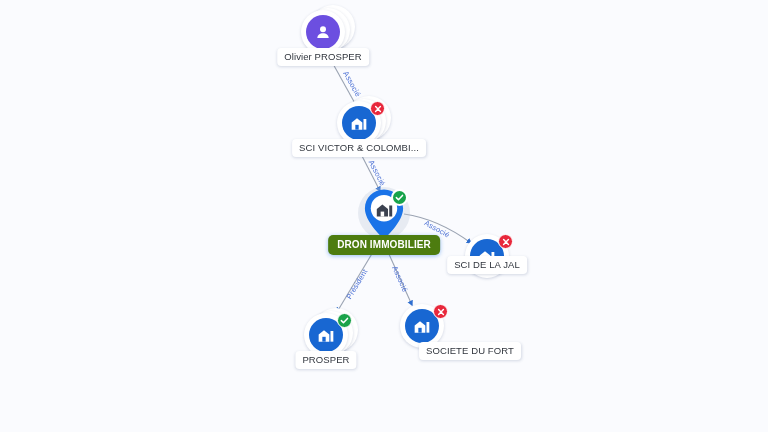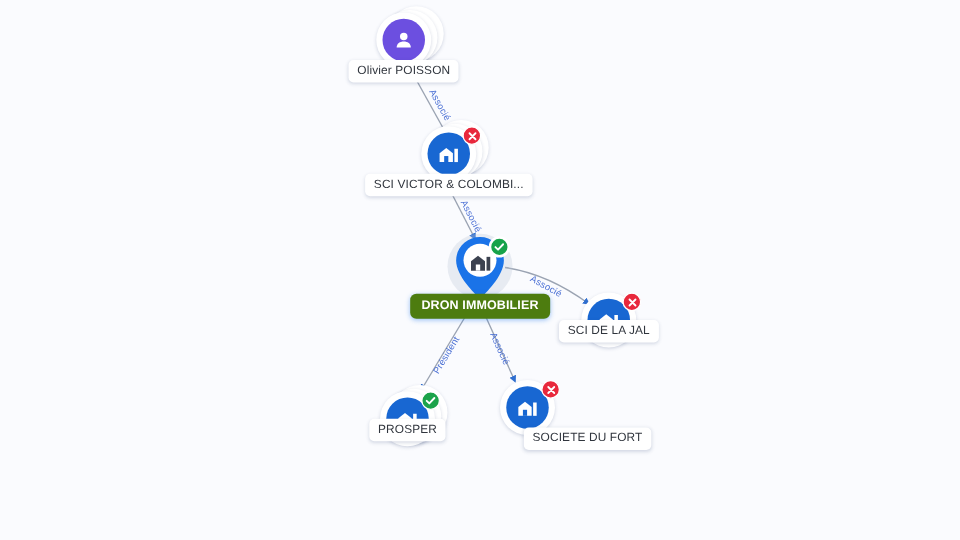--- a/index.html
+++ b/index.html
@@ -203,21 +203,21 @@
       <div class="card c3"></div>
       <div class="card c2"></div>
       <div class="card c1"></div>
       <div class="node-disc person">
         <svg width="20" height="20" viewBox="0 0 24 24" aria-hidden="true">
           <circle cx="12" cy="8.6" r="3.6" fill="#ffffff"></circle>
           <path d="M5.2 19.2c0-3.7 3.1-5.7 6.8-5.7s6.8 2 6.8 5.7z" fill="#ffffff"></path>
         </svg>
       </div>
     </div>
-    <div class="node-label" style="left:0px; top:16px;">Olivier POISSON</div>
+    <div class="node-label" style="left:0px; top:16px;">Olivier PROSPER</div>
   </div>
 
   <div class="node" style="left:359px; top:123px;">
     <div class="node-stack">
       <div class="card c3"></div>
       <div class="card c2"></div>
       <div class="card c1"></div>
       <div class="node-disc company">
         <svg width="20" height="20" viewBox="0 0 24 24" aria-hidden="true">
           <path d="M3.2 20V11.4L9.6 6.4l6.4 5V20z" fill="#ffffff"></path>
@@ -285,21 +285,21 @@
           <rect x="7.6" y="14.2" width="4" height="5.8" fill="#1867d2"></rect>
           <rect x="17.4" y="7.2" width="3.4" height="12.8" fill="#ffffff"></rect>
         </svg>
       </div>
       <div class="badge green">
         <svg width="9" height="9" viewBox="0 0 12 12" aria-hidden="true">
           <path d="M1.8 6.2 L4.6 9 L10 3.2" stroke="#ffffff" stroke-width="2" fill="none" stroke-linecap="round" stroke-linejoin="round"></path>
         </svg>
       </div>
     </div>
-    <div class="node-label" style="left:0px; top:0;">PROSPER</div>
+    <div class="node-label" style="left:0px; top:16px;">PROSPER</div>
   </div>
 
   <div class="node" style="left:422px; top:326px;">
     <div class="node-stack">
       <div class="card c1"></div>
       <div class="node-disc company">
         <svg width="20" height="20" viewBox="0 0 24 24" aria-hidden="true">
           <path d="M3.2 20V11.4L9.6 6.4l6.4 5V20z" fill="#ffffff"></path>
           <rect x="7.6" y="14.2" width="4" height="5.8" fill="#1867d2"></rect>
           <rect x="17.4" y="7.2" width="3.4" height="12.8" fill="#ffffff"></rect>

